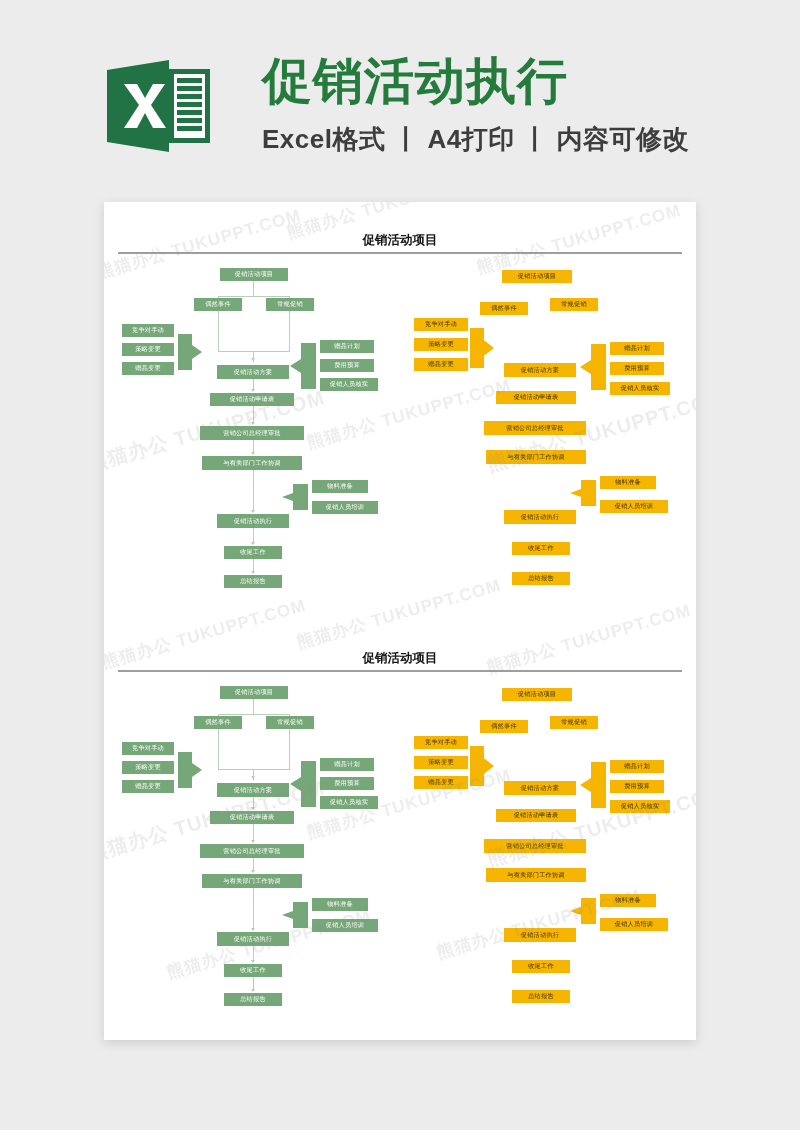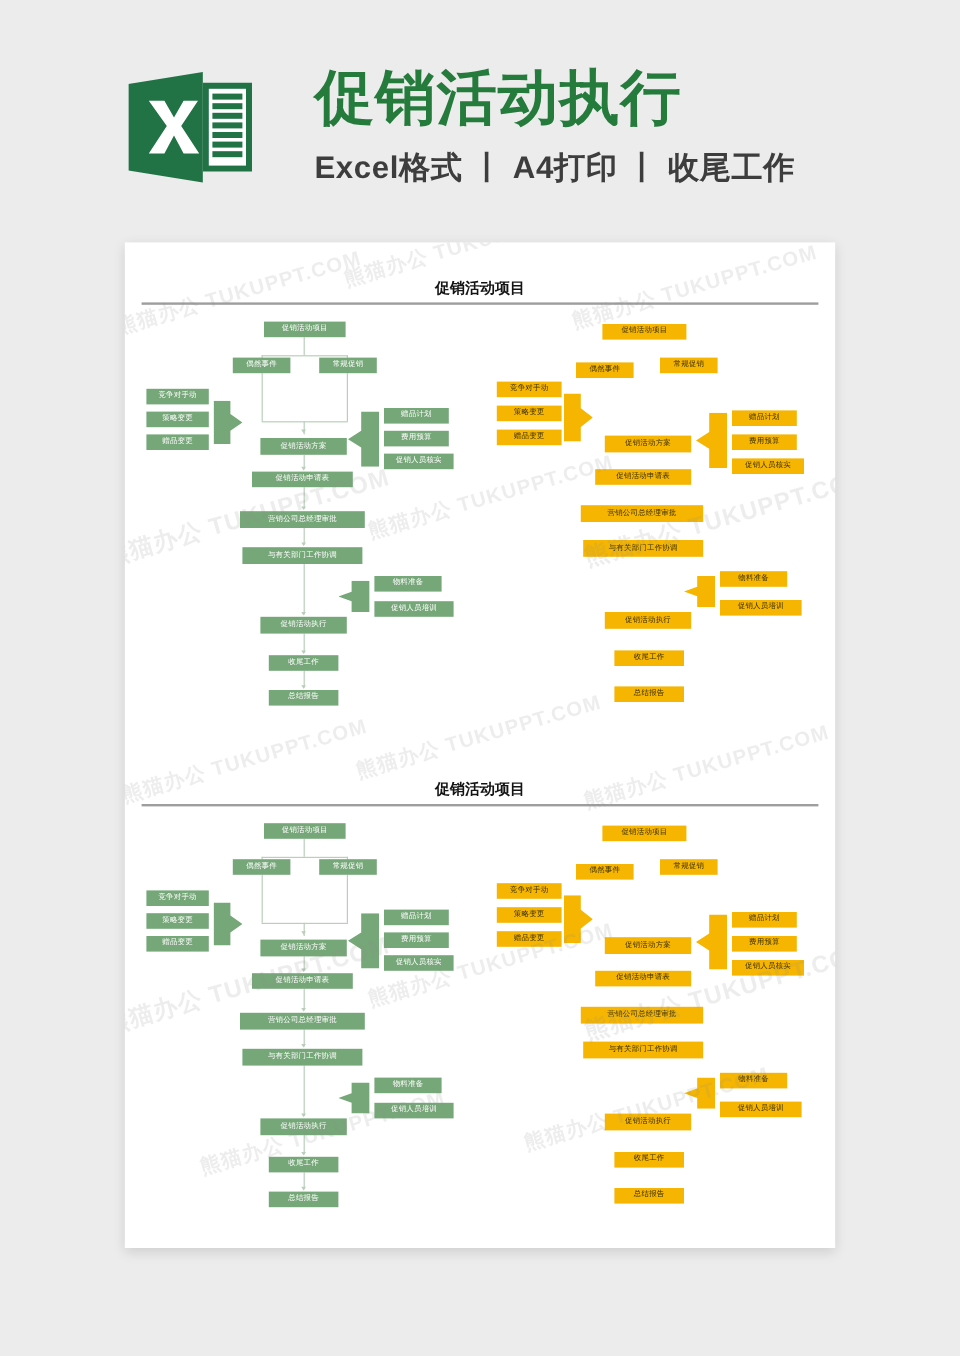--- a/index.html
+++ b/index.html
@@ -96,21 +96,21 @@
           <rect x="70" y="37" width="25" height="5"></rect>
           <rect x="70" y="45" width="25" height="5"></rect>
           <rect x="70" y="53" width="25" height="5"></rect>
           <rect x="70" y="61" width="25" height="5"></rect>
           <rect x="70" y="69" width="25" height="5"></rect>
         </g>
         <path d="M17 27 L30 27 L38 41 L46 27 L58 27 L44 48 L59 71 L46 71 L38 56 L30 71 L17 71 L32 48 Z" fill="#ffffff"></path>
       </svg>
     </div>
     <div class="hd-title">促销活动执行</div>
-    <div class="hd-sub">Excel格式 丨 A4打印 丨 收尾工作</div>
+    <div class="hd-sub">Excel格式 丨 A4打印 丨 内容可修改</div>
   </div>
 
   <div class="sheet">
     <div id="sections-host">
         <div class="sec-title" style="top: 30px;">促销活动项目</div>
         <div class="sec-rule" style="top: 50px;"></div>
         <div class="section" style="position: absolute; left: 18px; top: 56px; width: 280px; height: 340px;">
           <div class="ln v" style="left: 131px; top: 23px; height: 15px;"></div>
           <div class="ln h" style="left: 96px; top: 38px; width: 72px;"></div>
           <div class="ln v" style="left: 96px; top: 38px; height: 3px;"></div>

